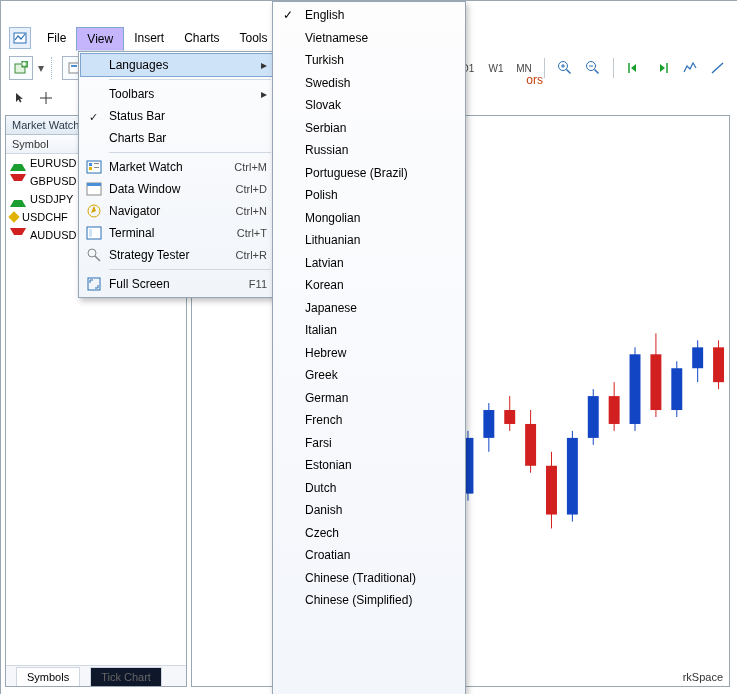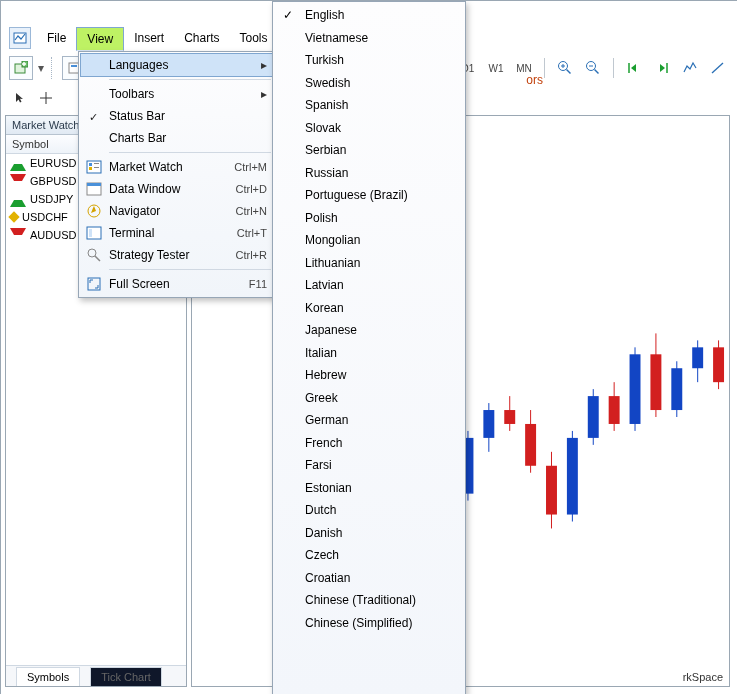--- a/index.html
+++ b/index.html
@@ -1,21 +1,21 @@
 <!DOCTYPE html>
 <html><head>
 <meta charset="utf-8">
 <style>
   html,body{margin:0;padding:0;font-family:"Segoe UI",Tahoma,Arial,sans-serif;font-size:12px;color:#000;background:#fff;}
   .app{position:relative;width:737px;height:694px;background:#fff;overflow:hidden;border:1px solid #9aa7b3;}
   
   .menubar{position:absolute;left:8px;top:26px;height:24px;display:flex;align-items:flex-start;gap:0;}
   .menubar .mb-icon{width:20px;height:20px;border:1px solid #9bb8d8;background:#e8f1fb;margin-right:6px;display:inline-flex;align-items:center;justify-content:center;}
   .menubar .mb-item{padding:4px 10px;cursor:default;}
-  .menubar .mb-item.open{background:#bef264;border:1px solid #7fa6d0;border-bottom:1px solid #d6e5f5;}
+  .menubar .mb-item.open{background:#c4b5fd;border:1px solid #7fa6d0;border-bottom:1px solid #d6e5f5;}
   
   .tb{position:absolute;left:8px;top:54px;height:26px;display:flex;align-items:center;gap:4px;}
   .tb .btn{width:22px;height:22px;border:1px solid #a7b6c6;background:#fafdff;display:flex;align-items:center;justify-content:center;}
   .tb .sep{width:4px;height:22px;border-left:1px dotted #a7b6c6;margin:0 2px;}
   .tb-right{position:absolute;right:8px;top:54px;height:26px;display:flex;align-items:center;gap:4px;}
   .tb-right .btn{width:24px;height:22px;font-size:10px;color:#444;border:none;background:none;display:flex;align-items:center;justify-content:center;}
   .tb-right .vsep{width:1px;height:20px;background:#c0c8d0;margin:0 4px;}
   
   .tb2{position:absolute;left:8px;top:84px;height:26px;display:flex;align-items:center;gap:4px;}
   .tb2 .btn{width:22px;height:22px;border:none;background:none;display:flex;align-items:center;justify-content:center;}
@@ -322,23 +322,20 @@
       <div class="litem">
         <span>Vietnamese</span>
       </div>
       <div class="litem">
         <span>Turkish</span>
       </div>
       <div class="litem">
         <span>Swedish</span>
       </div>
       <div class="litem">
-        <span>Spanish</span>
-      </div>
-      <div class="litem">
         <span>Slovak</span>
       </div>
       <div class="litem">
         <span>Serbian</span>
       </div>
       <div class="litem">
         <span>Russian</span>
       </div>
       <div class="litem">
         <span>Portuguese (Brazil)</span>

